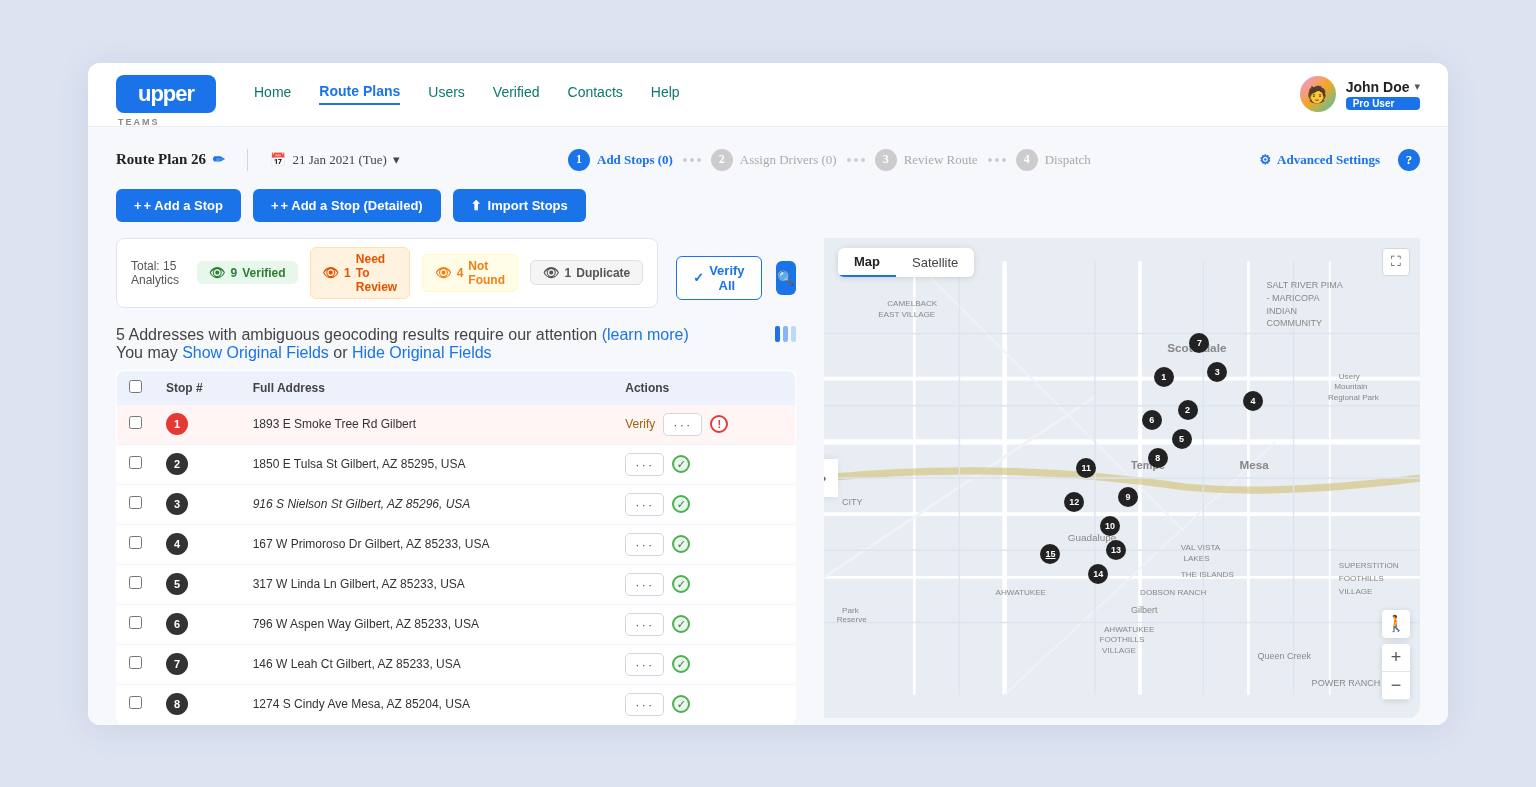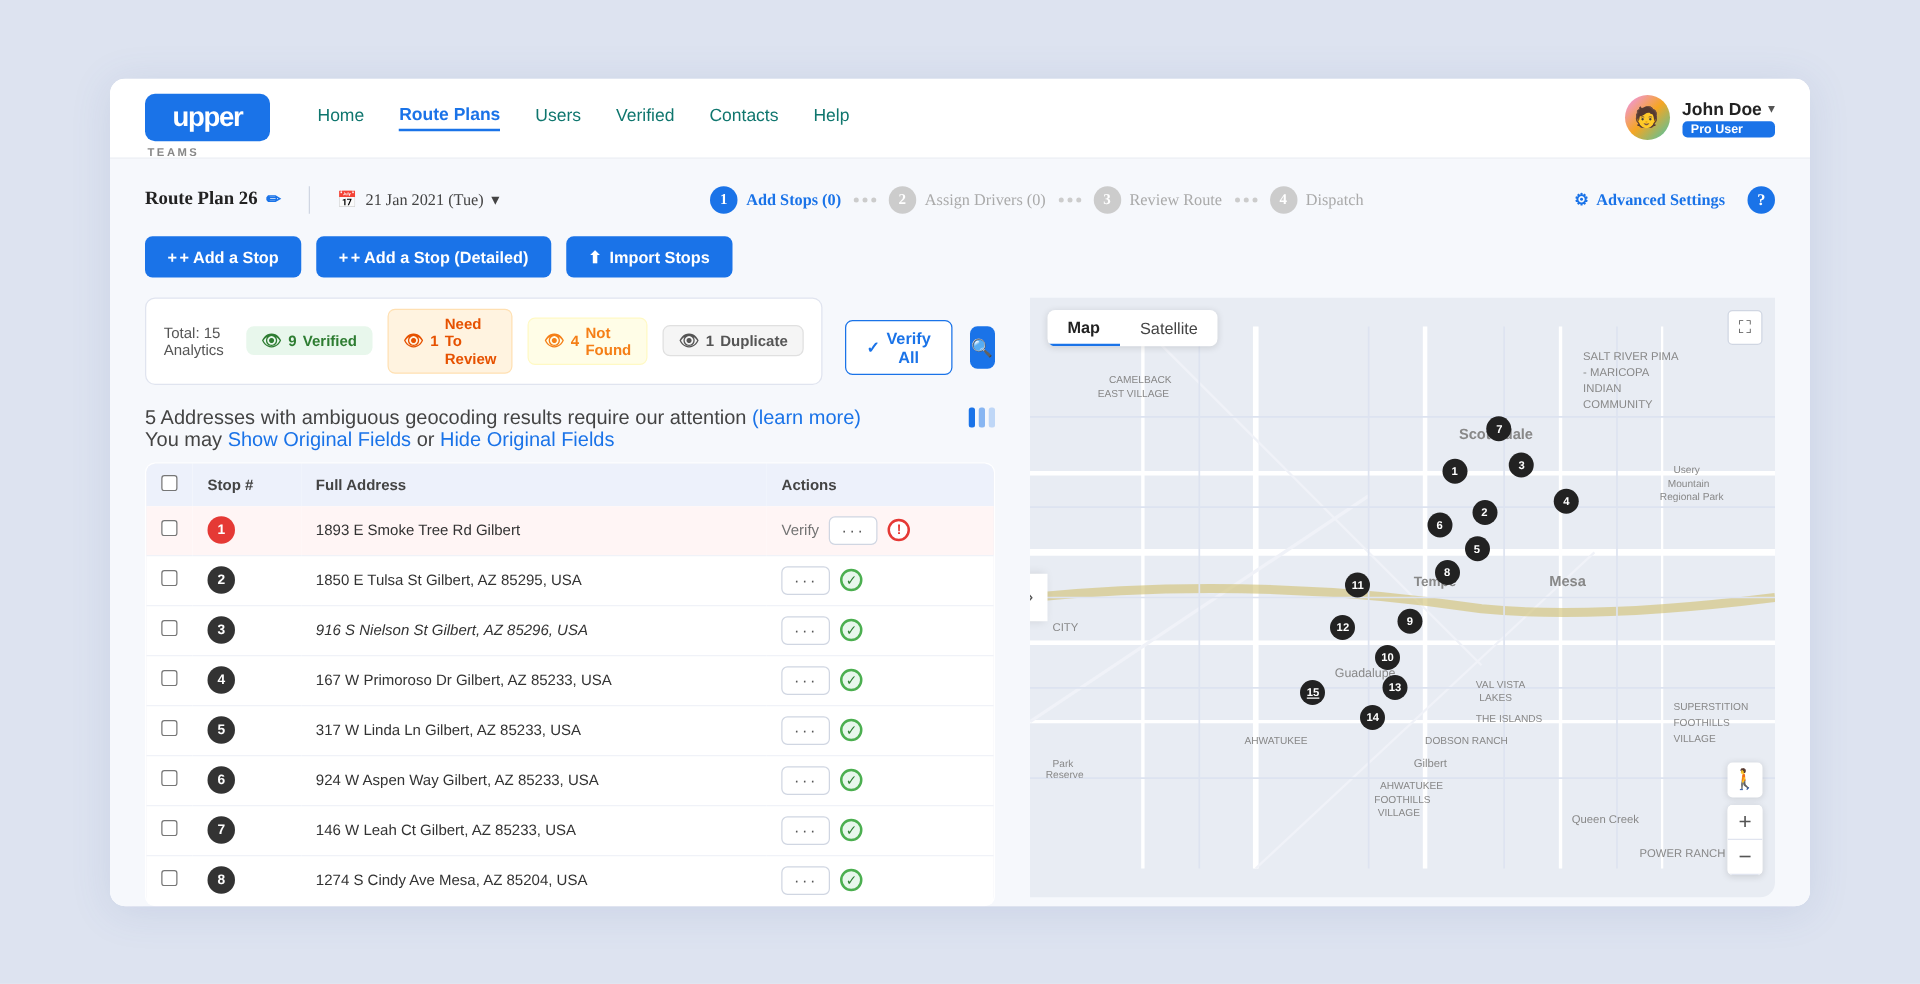--- a/index.html
+++ b/index.html
@@ -334,21 +334,21 @@
       background: #222;
       display: flex;
       align-items: center;
       justify-content: center;
       font-size: 11px;
       font-weight: 700;
     }
     .stop-num-badge.red { background: #e53935; }
     .stop-num-badge.dark { background: #333; }
     .actions-cell { display: flex; align-items: center; gap: 8px; }
-    .verify-link { color: #737373; font-size: 12px; text-decoration: none; cursor: pointer; }
+    .verify-link { color: #a16207; font-size: 12px; text-decoration: none; cursor: pointer; }
     .dots-btn {
       background: #fff;
       border: 1px solid #d0d6e2;
       border-radius: 5px;
       padding: 3px 9px;
       cursor: pointer;
       font-size: 13px;
       color: #555;
       letter-spacing: 2px;
     }
@@ -719,21 +719,21 @@
         <button class="dots-btn">···</button>
         <div class="status-circle status-green">✓</div>
       </div>
     </td>
   </tr>
                 <tr class="row-ok">
     <td><input type="checkbox" style=""></td>
     <td>
       <div class="stop-num-badge dark">6</div>
     </td>
-    <td style="min-width:200px;">924 W Aspen Way Gilbert, AZ 85233, USA</td>
+    <td style="min-width:200px;">796 W Aspen Way Gilbert, AZ 85233, USA</td>
     <td>
       <div class="actions-cell">
 
         <button class="dots-btn">···</button>
         <div class="status-circle status-green">✓</div>
       </div>
     </td>
   </tr>
                 <tr class="row-ok">
     <td><input type="checkbox" style=""></td>

